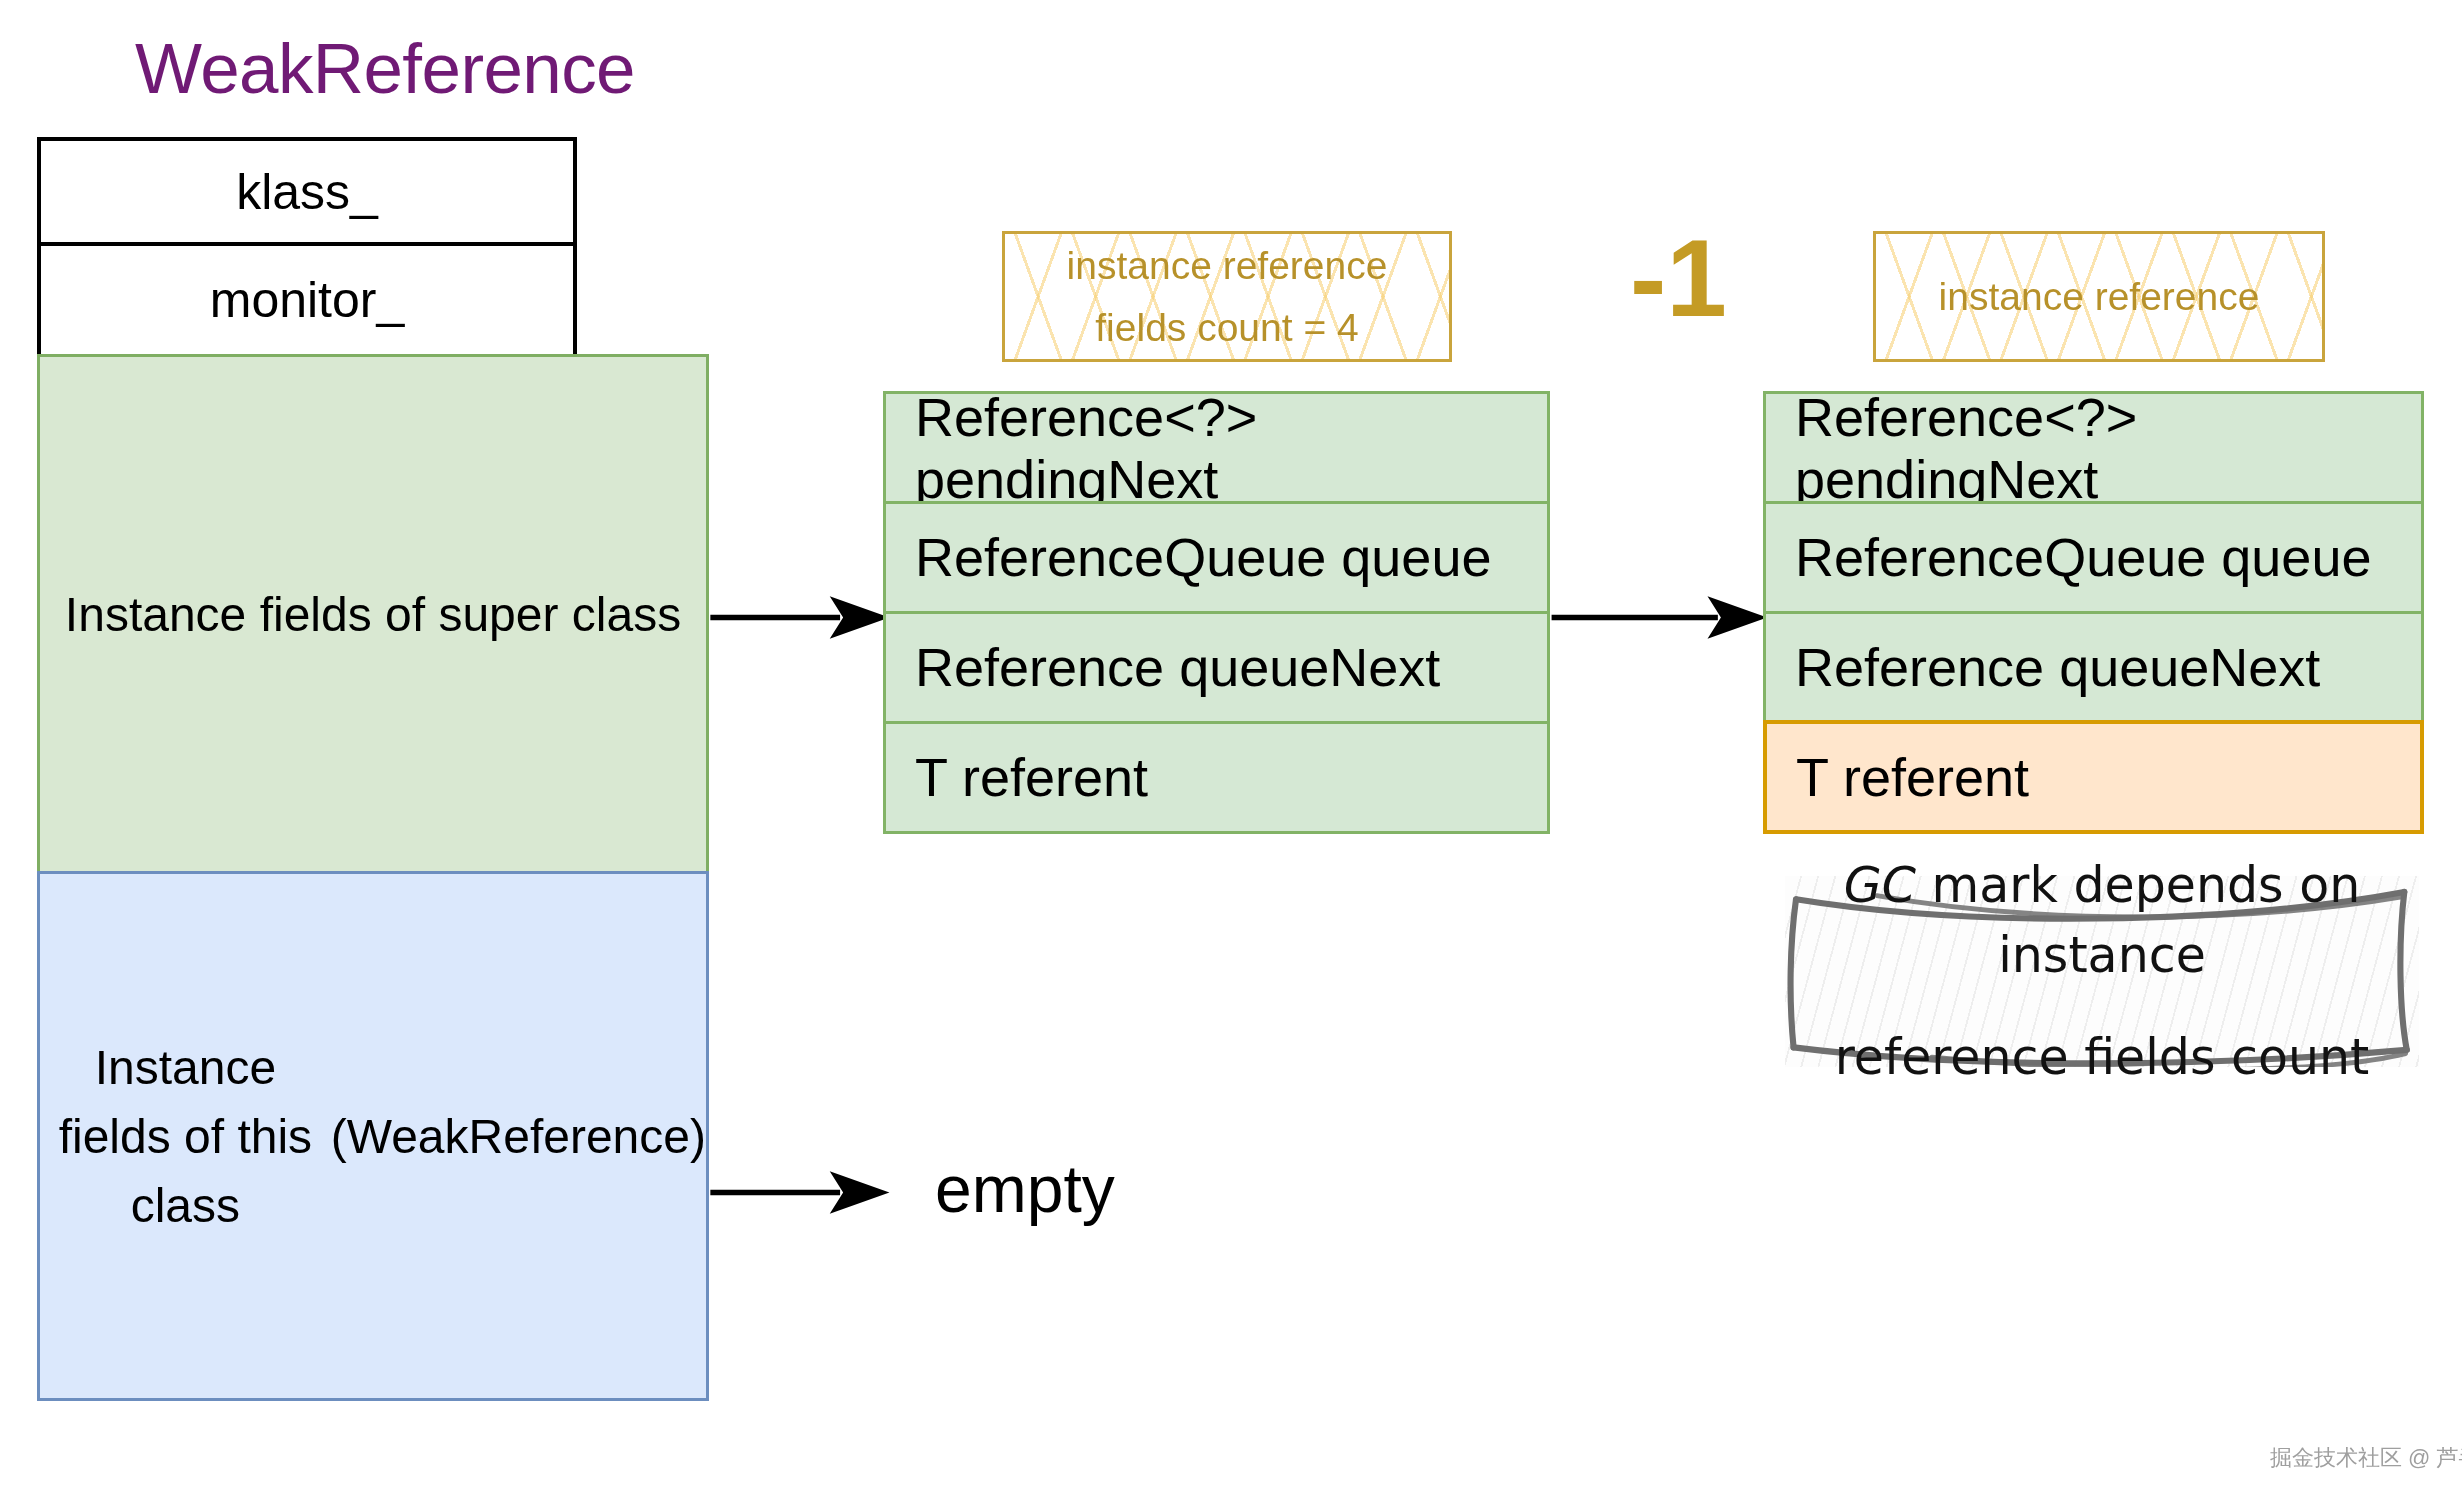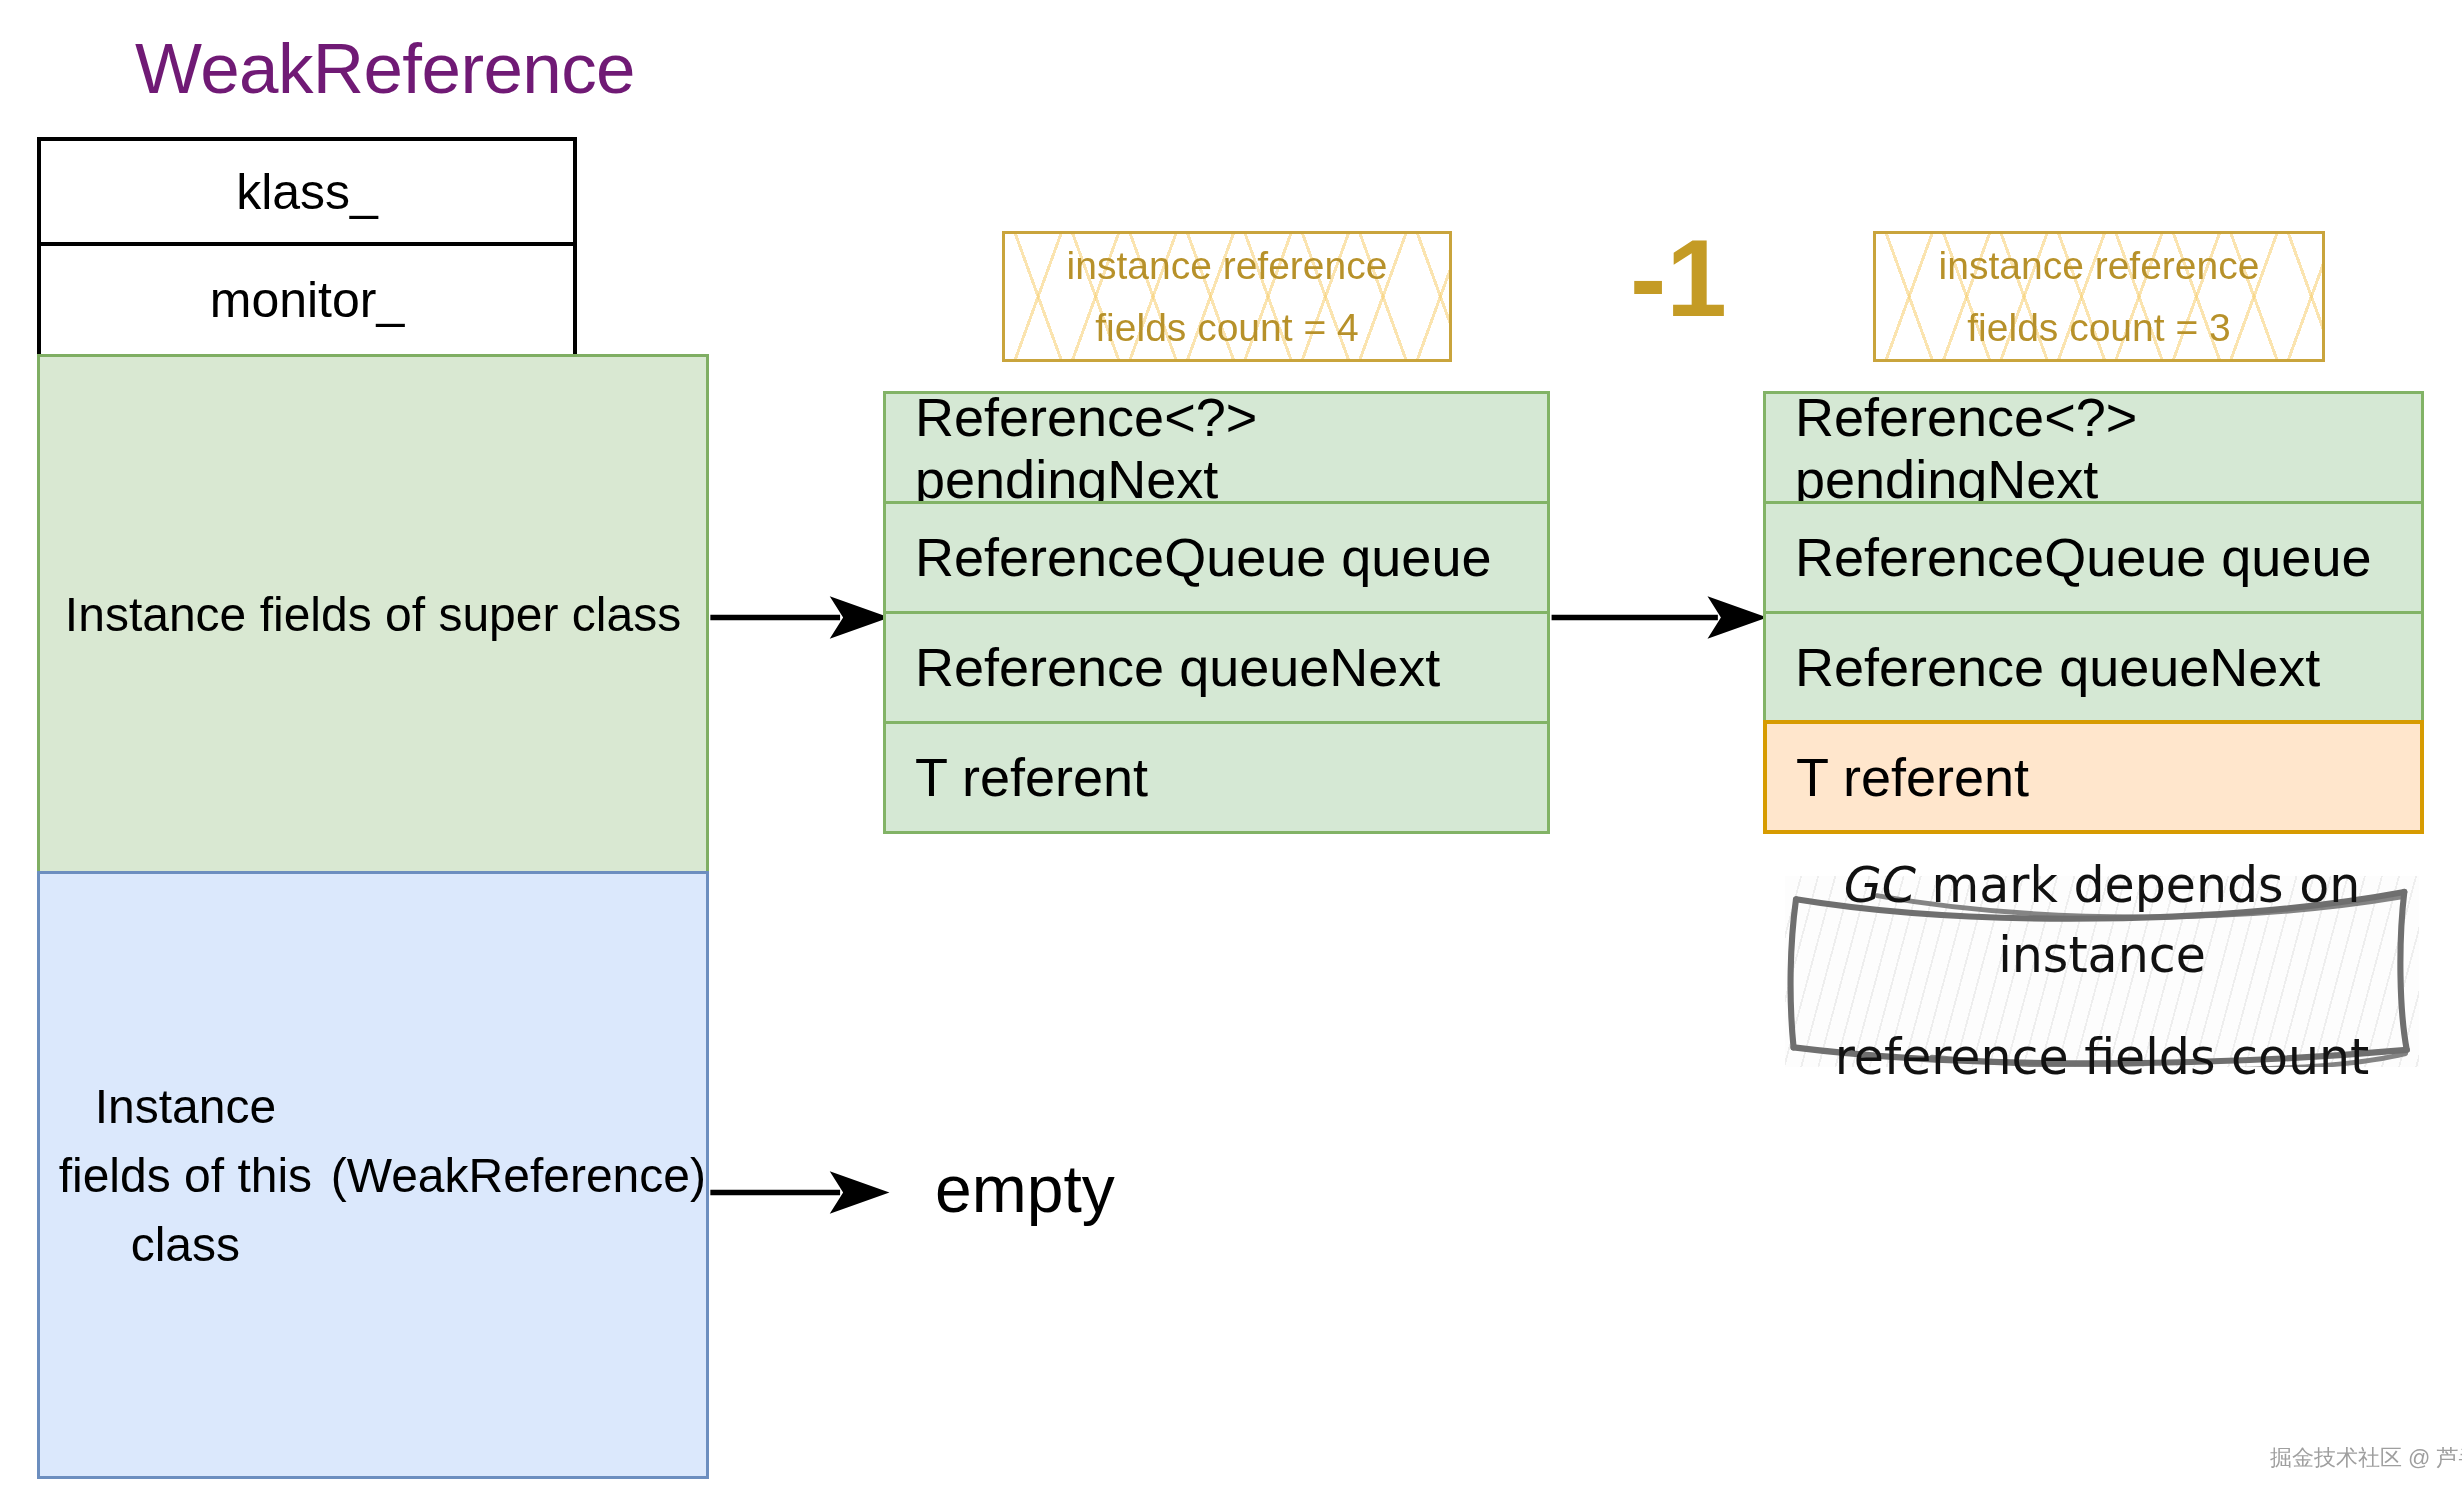--- a/index.html
+++ b/index.html
@@ -19,21 +19,21 @@
     display:flex; align-items:center; justify-content:center; font-size:50px;
   }
   #row-klass   { top:137px; height:109px; }
   #row-monitor { top:242px; height:116px; }
   .section {
     left:37px; width:672px; display:flex; flex-direction:row;
     align-items:center; justify-content:center; text-align:center;
     font-size:48px; line-height:69px;
   }
   #sec-super { top:354px;  height:521px; background:#d9e8d2; border:3.7px solid #7fae63; }
-  #sec-this  { top:871px; height:608px; background:#dbe8fc; border:3.7px solid #6c8ebf; }
+  #sec-this  { top:871px; height:530px; background:#dbe8fc; border:3.7px solid #6c8ebf; }
 
   
   .gold-label {
     height:131px; border:3.7px solid #c9a43c; color:#b7912a;
     display:flex; flex-direction:column; align-items:center; justify-content:center;
     text-align:center; font-size:39px; line-height:62px;
     background-color:#ffffff;
     background-image:
       repeating-linear-gradient(70deg,  rgba(247,206,110,0) 0 51px, rgba(247,206,110,0.55) 51px 54px),
       repeating-linear-gradient(110deg, rgba(247,206,110,0) 0 51px, rgba(247,206,110,0.55) 51px 54px);
@@ -119,21 +119,20 @@
     <polygon points="296,55 198,20 220,55 198,90"></polygon>
   </svg>
 
   <div id="label-count4" class="abs gold-label">
     <div>instance reference</div>
     <div>fields count = 4</div>
   </div>
   <div id="minus-one" class="abs">-1</div>
   <div id="label-count3" class="abs gold-label">
     <div>instance reference</div>
-    <div>fields count = 3</div>
   </div>
 
   <div id="table-before" class="abs ftable">
     <div class="cell">
       <span>Reference&lt;?&gt; pendingNext</span>
       </div>
     <div class="cell">
       <span>ReferenceQueue queue</span>
       </div>
     <div class="cell">

